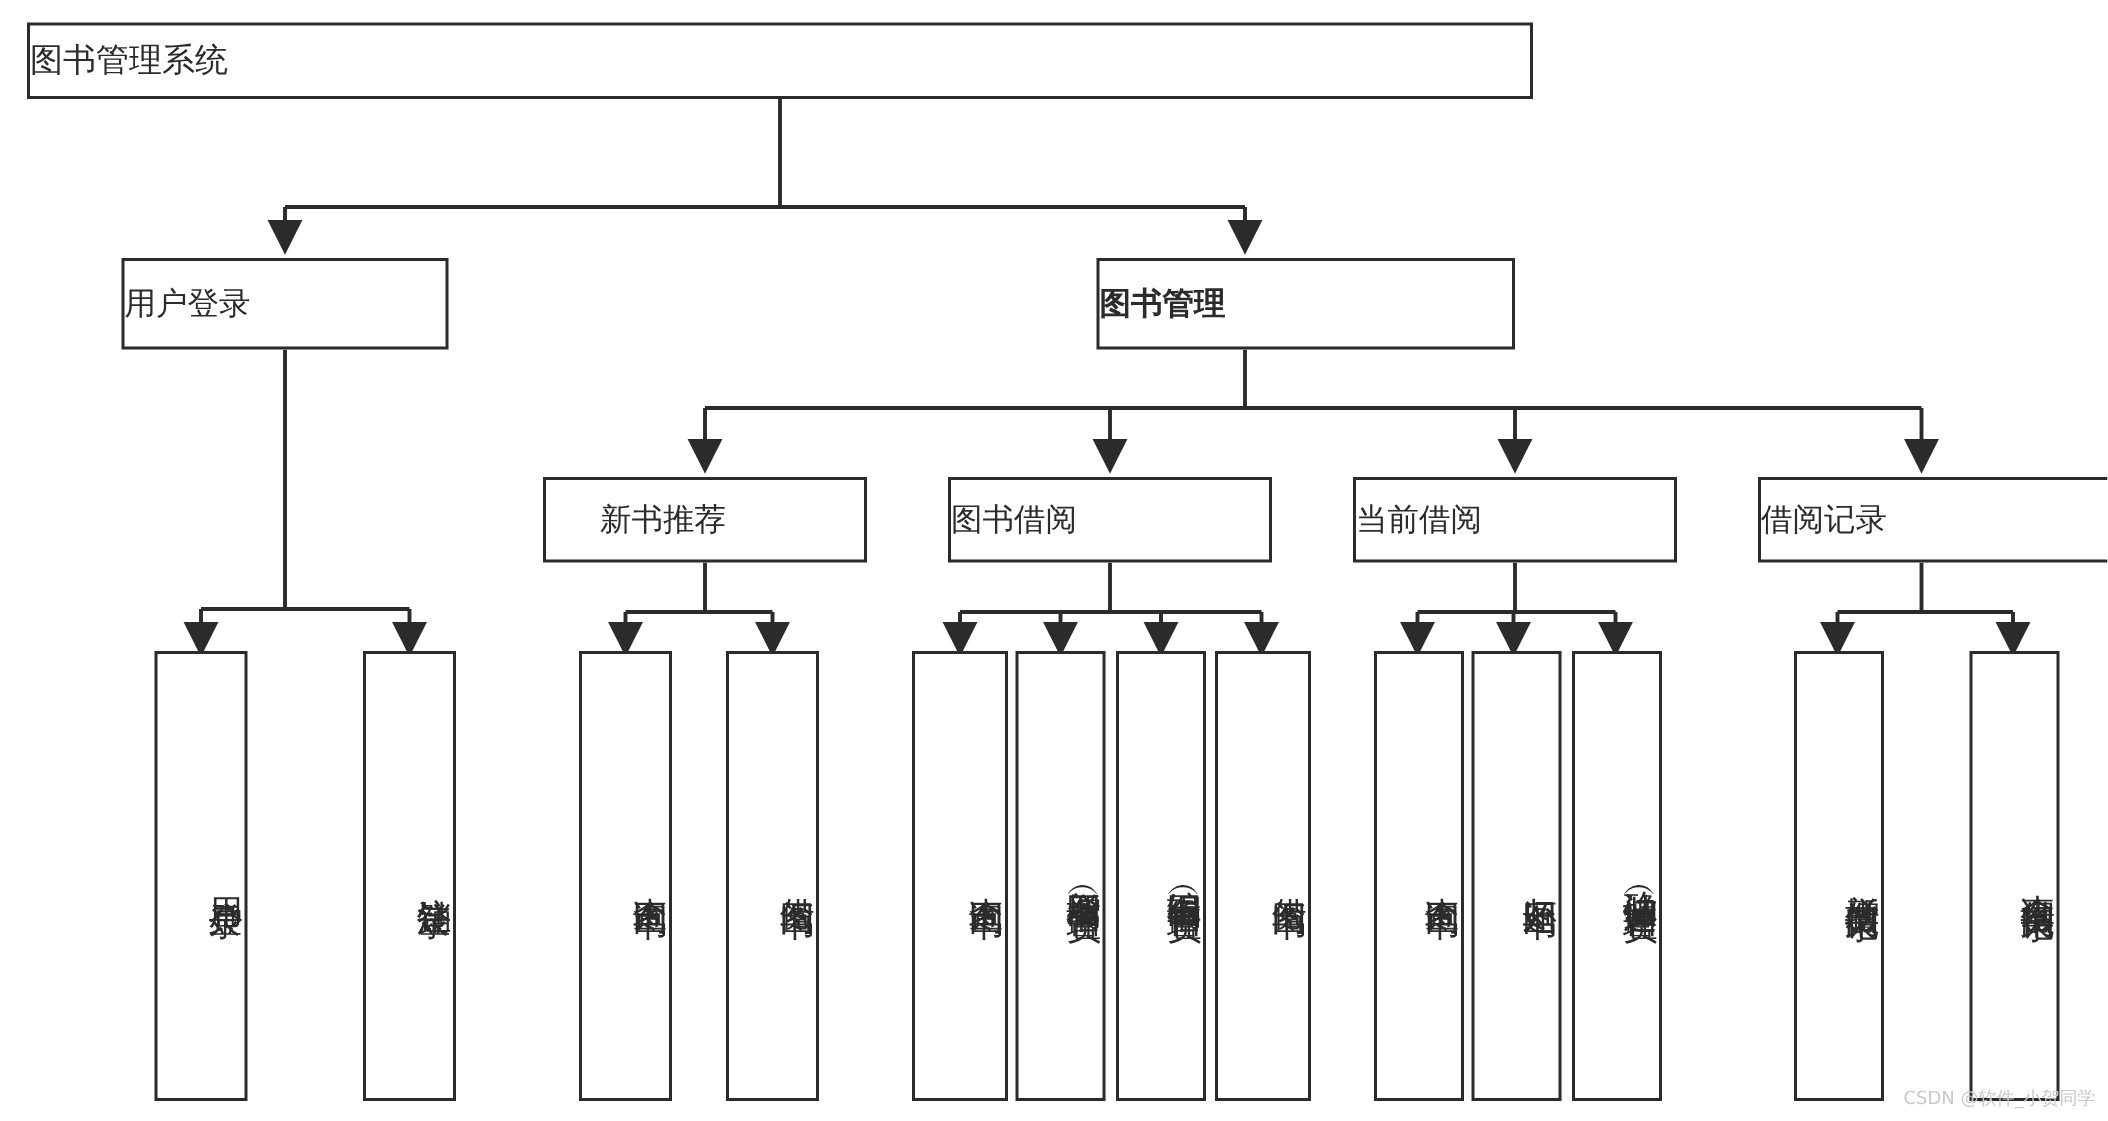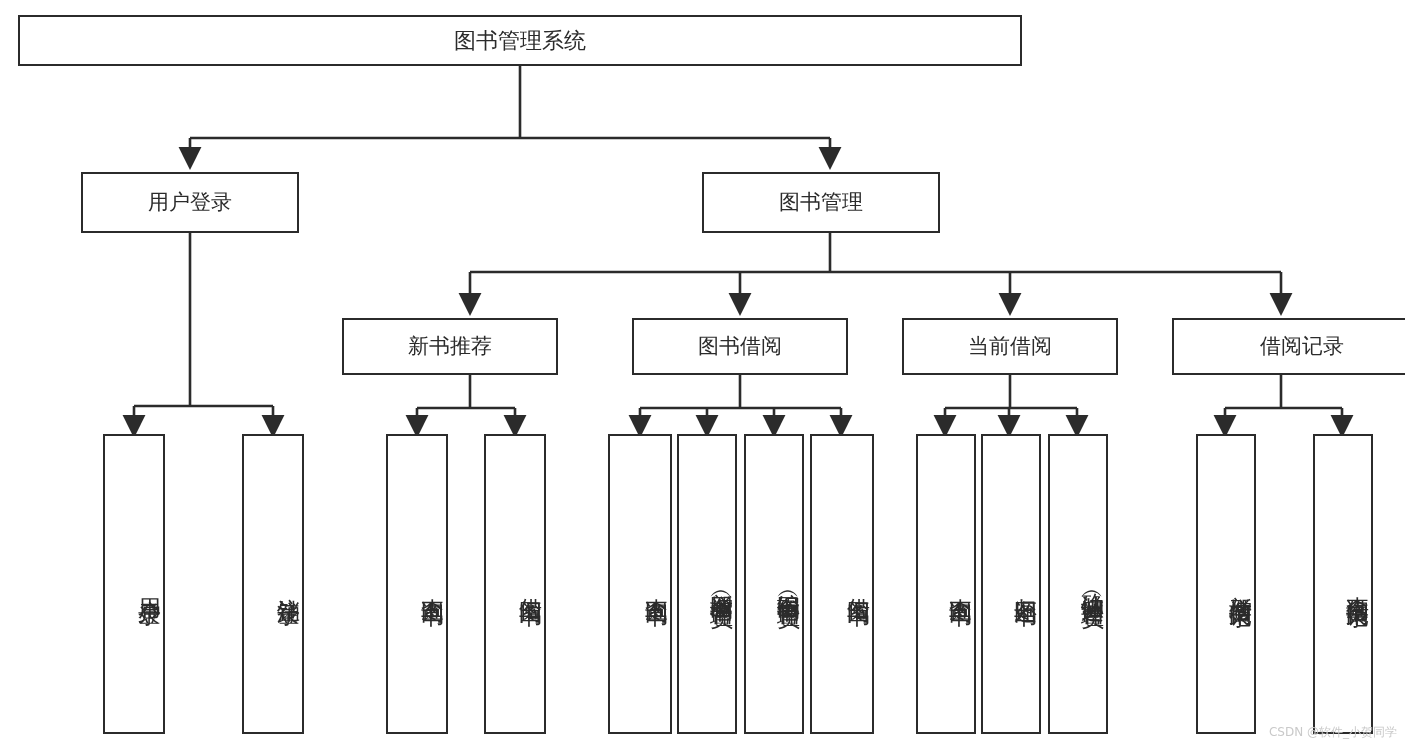--- a/index.html
+++ b/index.html
@@ -27,21 +27,21 @@
     pointer-events: none;
   }
   .node {
     position: absolute;
     box-sizing: border-box;
     border: 2px solid #2b2b2b;
     background: #ffffff;
     color: #2b2b2b;
     display: flex;
     align-items: center;
-    justify-content: center;
+    justify-content: flex-start;
     text-align: center;
     line-height: 1.18;
     z-index: 2;
   }
   .node-label {
     display: block;
     white-space: pre-line;
   }
   
   .node.h { font-size: 21px; }
@@ -126,25 +126,25 @@
     </g>
   </svg>
 
   <div class="node h root" style="left:18px; top:15px; width:1004px; height:51px;">
     <span class="node-label">图书管理系统</span>
   </div>
 
   <div class="node h" style="left:81px; top:172px; width:218px; height:61px;">
     <span class="node-label">用户登录</span>
   </div>
-  <div class="node h" style="left:702px; top:172px; width:238px; height:61px;">
+  <div class="node h" style="left:731px; top:172px; width:279px; height:61px;font-weight:bold;">
     <span class="node-label">图书管理</span>
   </div>
 
-  <div class="node h" style="left:342px; top:318px; width:216px; height:57px;">
+  <div class="node h" style="left:362px; top:318px; width:216px; height:57px;padding-left:36px;">
     <span class="node-label">新书推荐</span>
   </div>
   <div class="node h" style="left:902px; top:318px; width:216px; height:57px;">
     <span class="node-label">当前借阅</span>
   </div>
   <div class="node h" style="left:632px; top:318px; width:216px; height:57px;">
     <span class="node-label">图书借阅</span>
   </div>
   <div class="node h" style="left:1172px; top:318px; width:260px; height:57px;">
     <span class="node-label">借阅记录</span>

